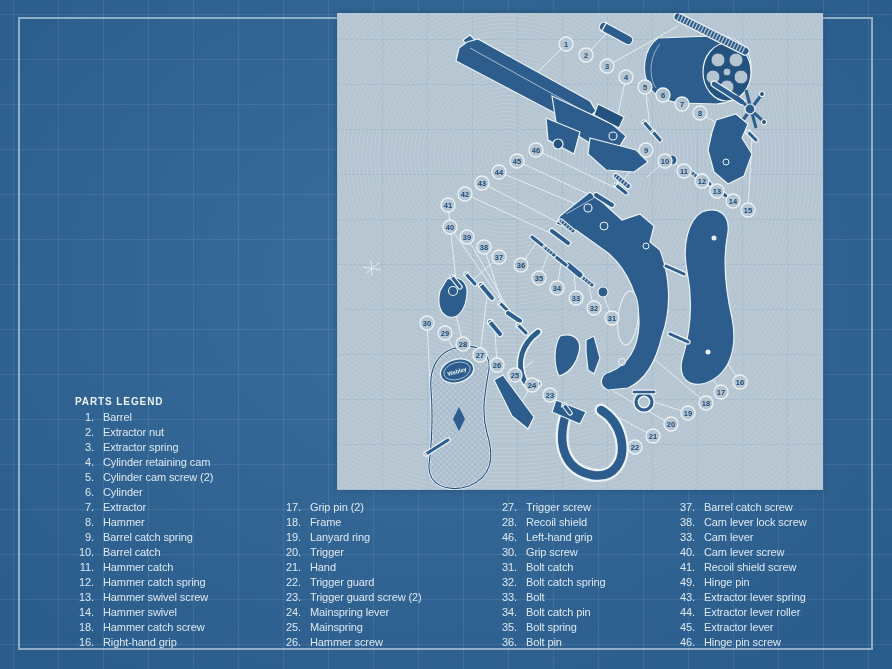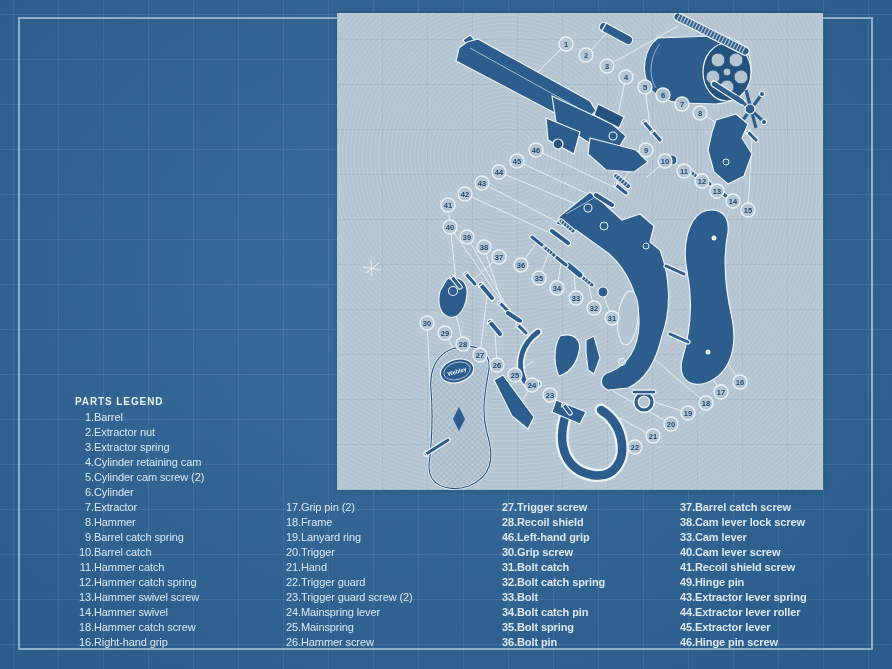--- a/index.html
+++ b/index.html
@@ -28,25 +28,25 @@
     box-shadow:0 0 6px rgba(10,30,60,0.25);
   }
   #diagram-svg{position:absolute;left:0;top:0;}
   .legend-title{
     position:absolute;left:75px;top:396px;z-index:3;
     font-size:10px;font-weight:bold;letter-spacing:0.9px;color:#eaf1f7;
   }
   .lcol{position:absolute;z-index:3;}
   #col-1{left:56px;top:410px;}
   #col-2{left:263px;top:500px;}
-  #col-3{left:479px;top:500px;font-weight:bold;}
-  #col-4{left:657px;top:500px;font-weight:bold;}
+  #col-3{left:479px;top:500px;}
+  #col-4{left:657px;top:500px;}
   .lrow{display:flex;line-height:15px;font-size:11px;color:#dde8f1;letter-spacing:-0.1px;}
   .lrow .num{width:38px;text-align:right;flex:none;}
-  .lrow .lbl{white-space:nowrap;}
+  .lrow .lbl{margin-left:9px;white-space:nowrap;}
   svg .ink{fill:#2c5d8d;stroke:#ecf3f7;stroke-width:1.2;}
   svg .ink2{fill:#24527e;stroke:#ecf3f7;stroke-width:1.2;}
   svg .lite{stroke:#ecf3f7;fill:none;}
 </style>
 </head>
 <body>
 
 <div id="stage">
   <div id="frame-border"></div>
 

